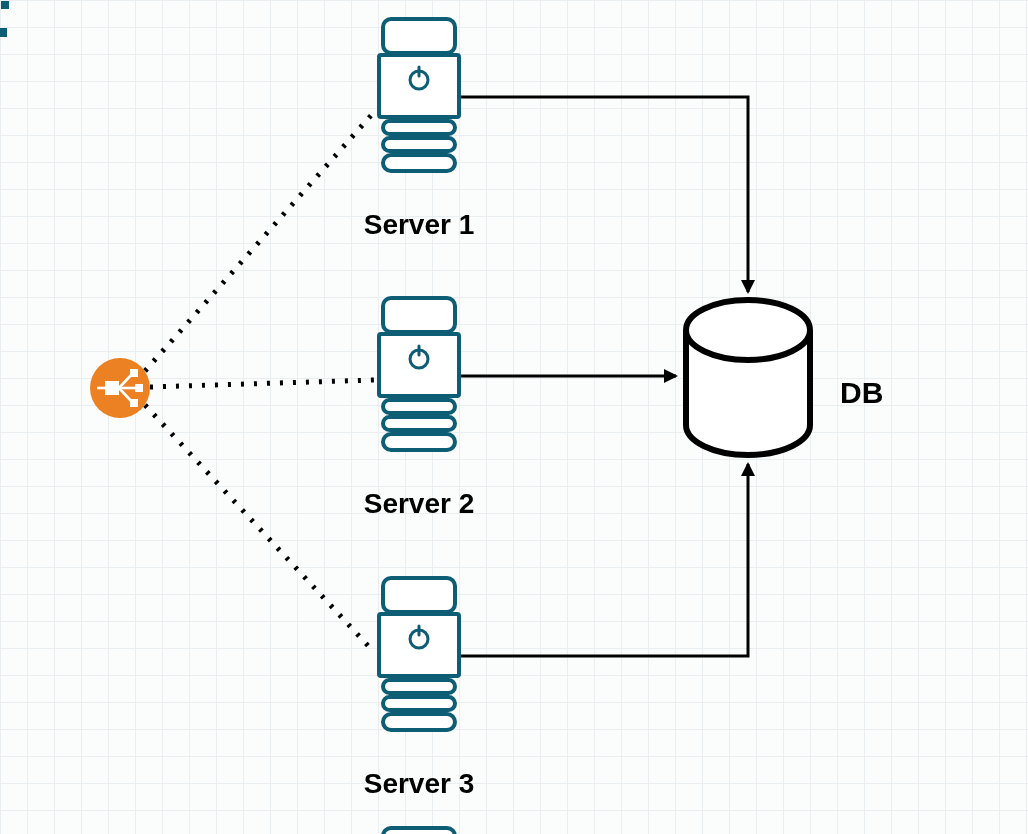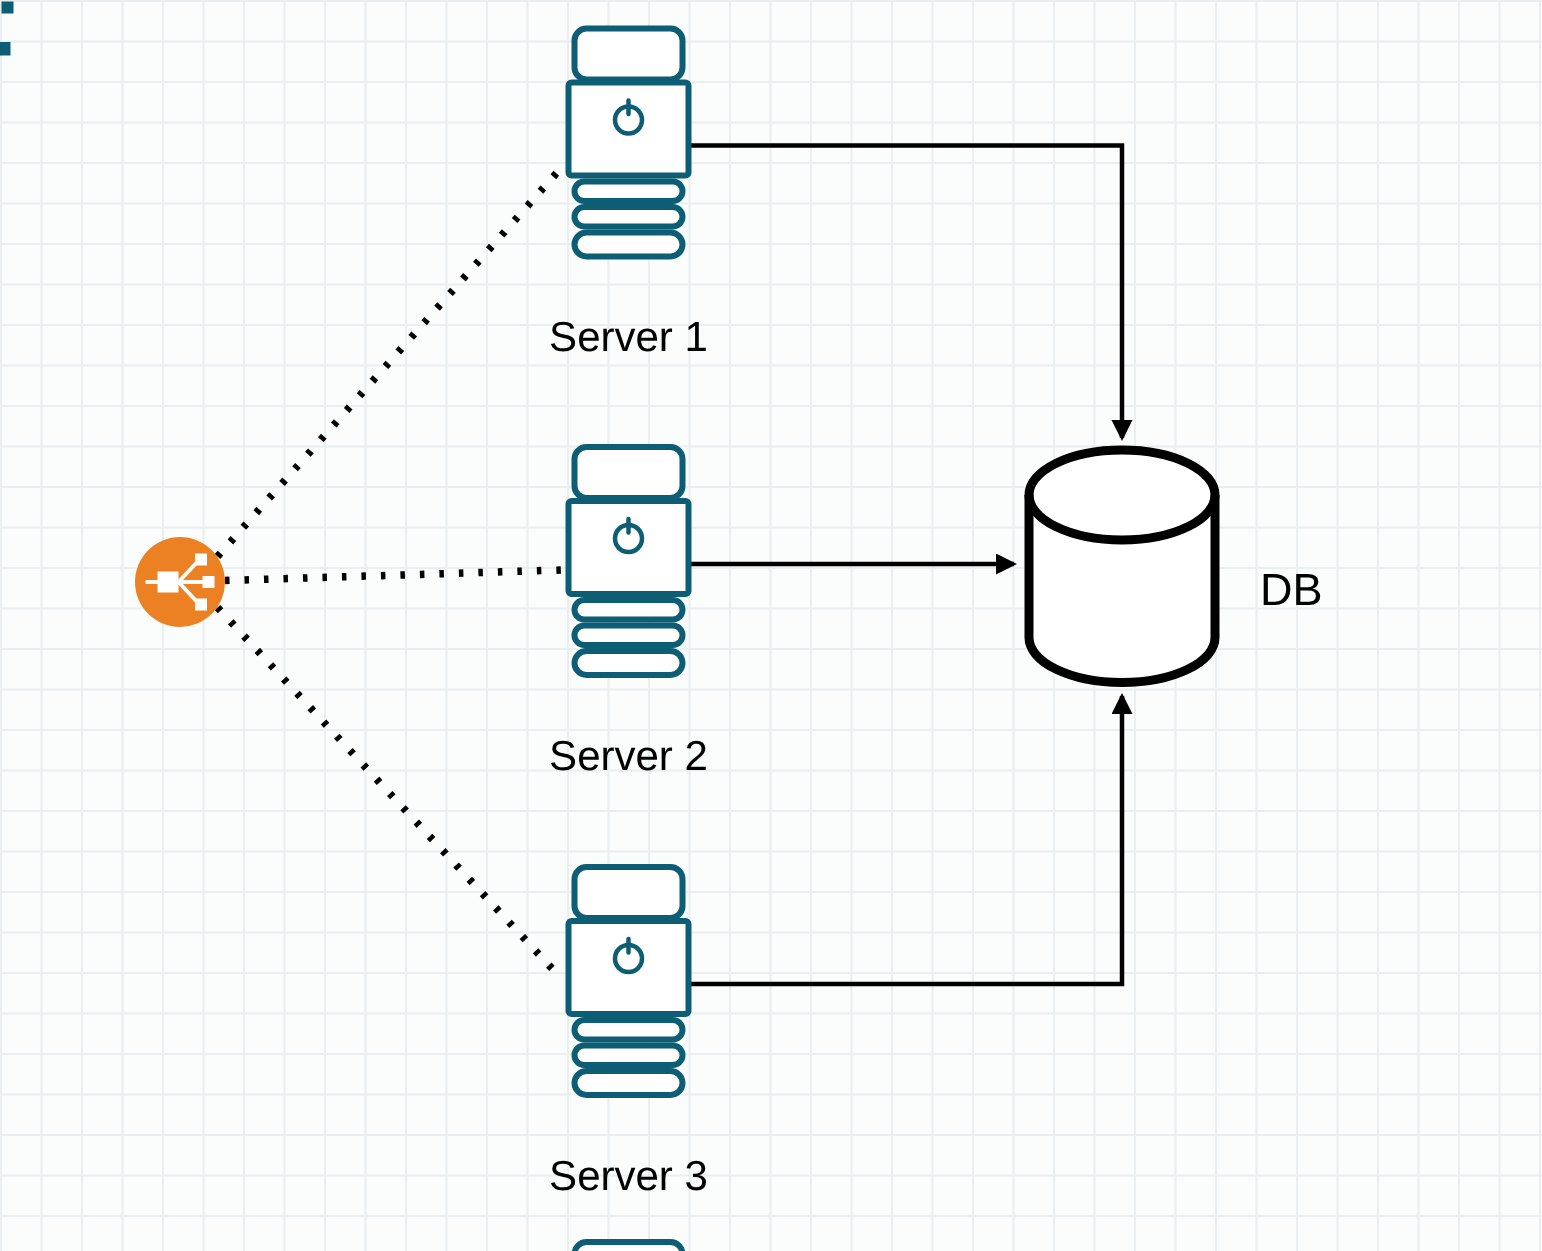--- a/index.html
+++ b/index.html
@@ -16,20 +16,21 @@
     width:1028px;height:834px;overflow:hidden;
     font-family:"Liberation Sans",sans-serif;
   }
   .canvas{
     position:relative;width:1028px;height:834px;
     background-color:var(--canvas-bg);
     background-image:
       linear-gradient(var(--grid-line) 1px, transparent 1px),
       linear-gradient(90deg, var(--grid-line) 1px, transparent 1px);
     background-size:27px 27px;
+    font-weight:bold;
   }
   svg{display:block;}
   .srv-stroke{stroke:var(--server-teal);stroke-width:4;fill:#ffffff;}
   .srv-thin{stroke:var(--server-teal);stroke-width:3;fill:none;stroke-linecap:round;}
   .lb-circle{fill:var(--accent-orange);}
   .lb-glyph-line{stroke:#ffffff;stroke-width:2.6;fill:none;}
   .lb-glyph-sq{fill:#ffffff;stroke:none;}
   .db-shape{fill:#ffffff;stroke:var(--connector-black);stroke-width:6;stroke-linejoin:round;}
   .db-inner{fill:none;stroke:var(--connector-black);stroke-width:6;}
   .connector-solid{fill:none;stroke:var(--connector-black);stroke-width:3;}

